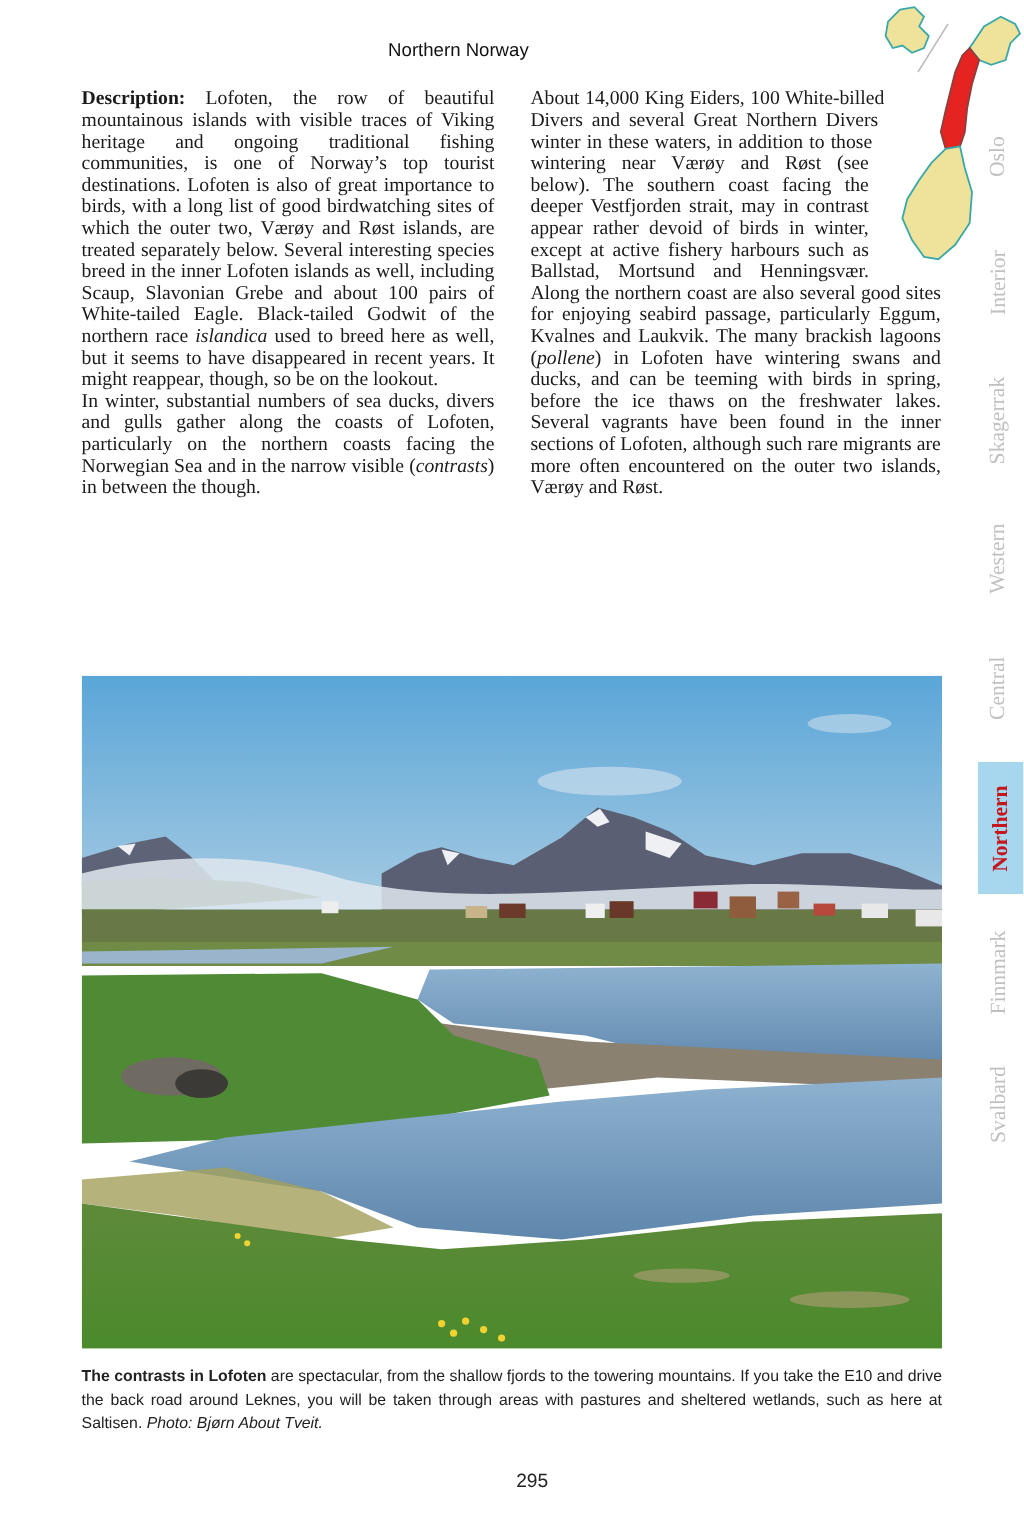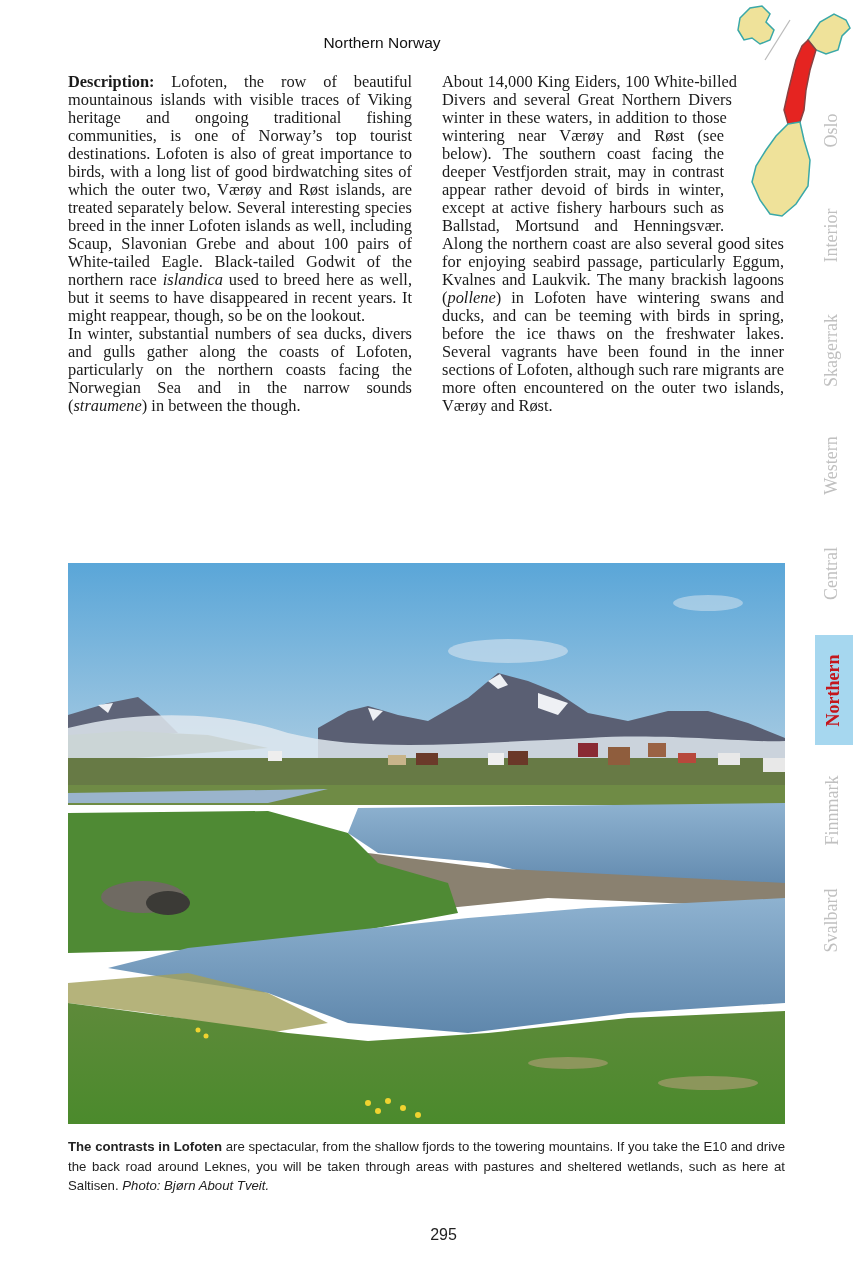--- a/index.html
+++ b/index.html
@@ -29,21 +29,21 @@
   .caption i { font-style: italic; }
   .page-number { position: absolute; top: 1226px; left: 17px; width: 853px; text-align: center; font-family: "Liberation Sans", sans-serif; font-size: 16px; color: #222; }
 </style>
 </head>
 <body>
 
 <div class="running-head">Northern Norway</div>
 
 <div class="col col-left">
   <p><b>Description:</b><span> Lofoten, the row of beautiful mountainous islands with visible traces of Viking heritage and ongoing traditional fishing communities, is one of Norway’s top tourist destinations. Lofoten is also of great importance to birds, with a long list of good birdwatching sites of which the outer two, Værøy and Røst islands, are treated separately below. Several interesting species breed in the inner Lofoten islands as well, including Scaup, Slavonian Grebe and about 100 pairs of White-tailed Eagle. Black-tailed Godwit of the northern race </span><i>islandica</i><span> used to breed here as well, but it seems to have disappeared in recent years. It might reappear, though, so be on the lookout.</span></p>
-  <p><span>In winter, substantial numbers of sea ducks, divers and gulls gather along the coasts of Lofoten, particularly on the northern coasts facing the Norwegian Sea and in the narrow sounds (</span><i>straumene</i><span>) in between the though.</span></p>
+  <p><span>In winter, substantial numbers of sea ducks, divers and gulls gather along the coasts of Lofoten, particularly on the northern coasts facing the Norwegian Sea and in the narrow visible (</span><i>contrasts</i><span>) in between the though.</span></p>
 </div>
 
 <div class="col col-right">
   <div class="map-float"></div>
   <p><span>About 14,000 King Eiders, 100 White-billed Divers and several Great Northern Divers winter in these waters, in addition to those wintering near Værøy and Røst (see below). The southern coast facing the deeper Vestfjorden strait, may in contrast appear rather devoid of birds in winter, except at active fishery harbours such as Ballstad, Mortsund and Henningsvær. Along the northern coast are also several good sites for enjoying seabird passage, particularly Eggum, Kvalnes and Laukvik. The many brackish lagoons (</span><i>pollene</i><span>) in Lofoten have wintering swans and ducks, and can be teeming with birds in spring, before the ice thaws on the freshwater lakes. Several vagrants have been found in the inner sections of Lofoten, although such rare migrants are more often encountered on the outer two islands, Værøy and Røst.</span></p>
 </div>
 
 <div class="map-wrap">
   <svg width="123" height="232" viewBox="0 0 123 232">
 

